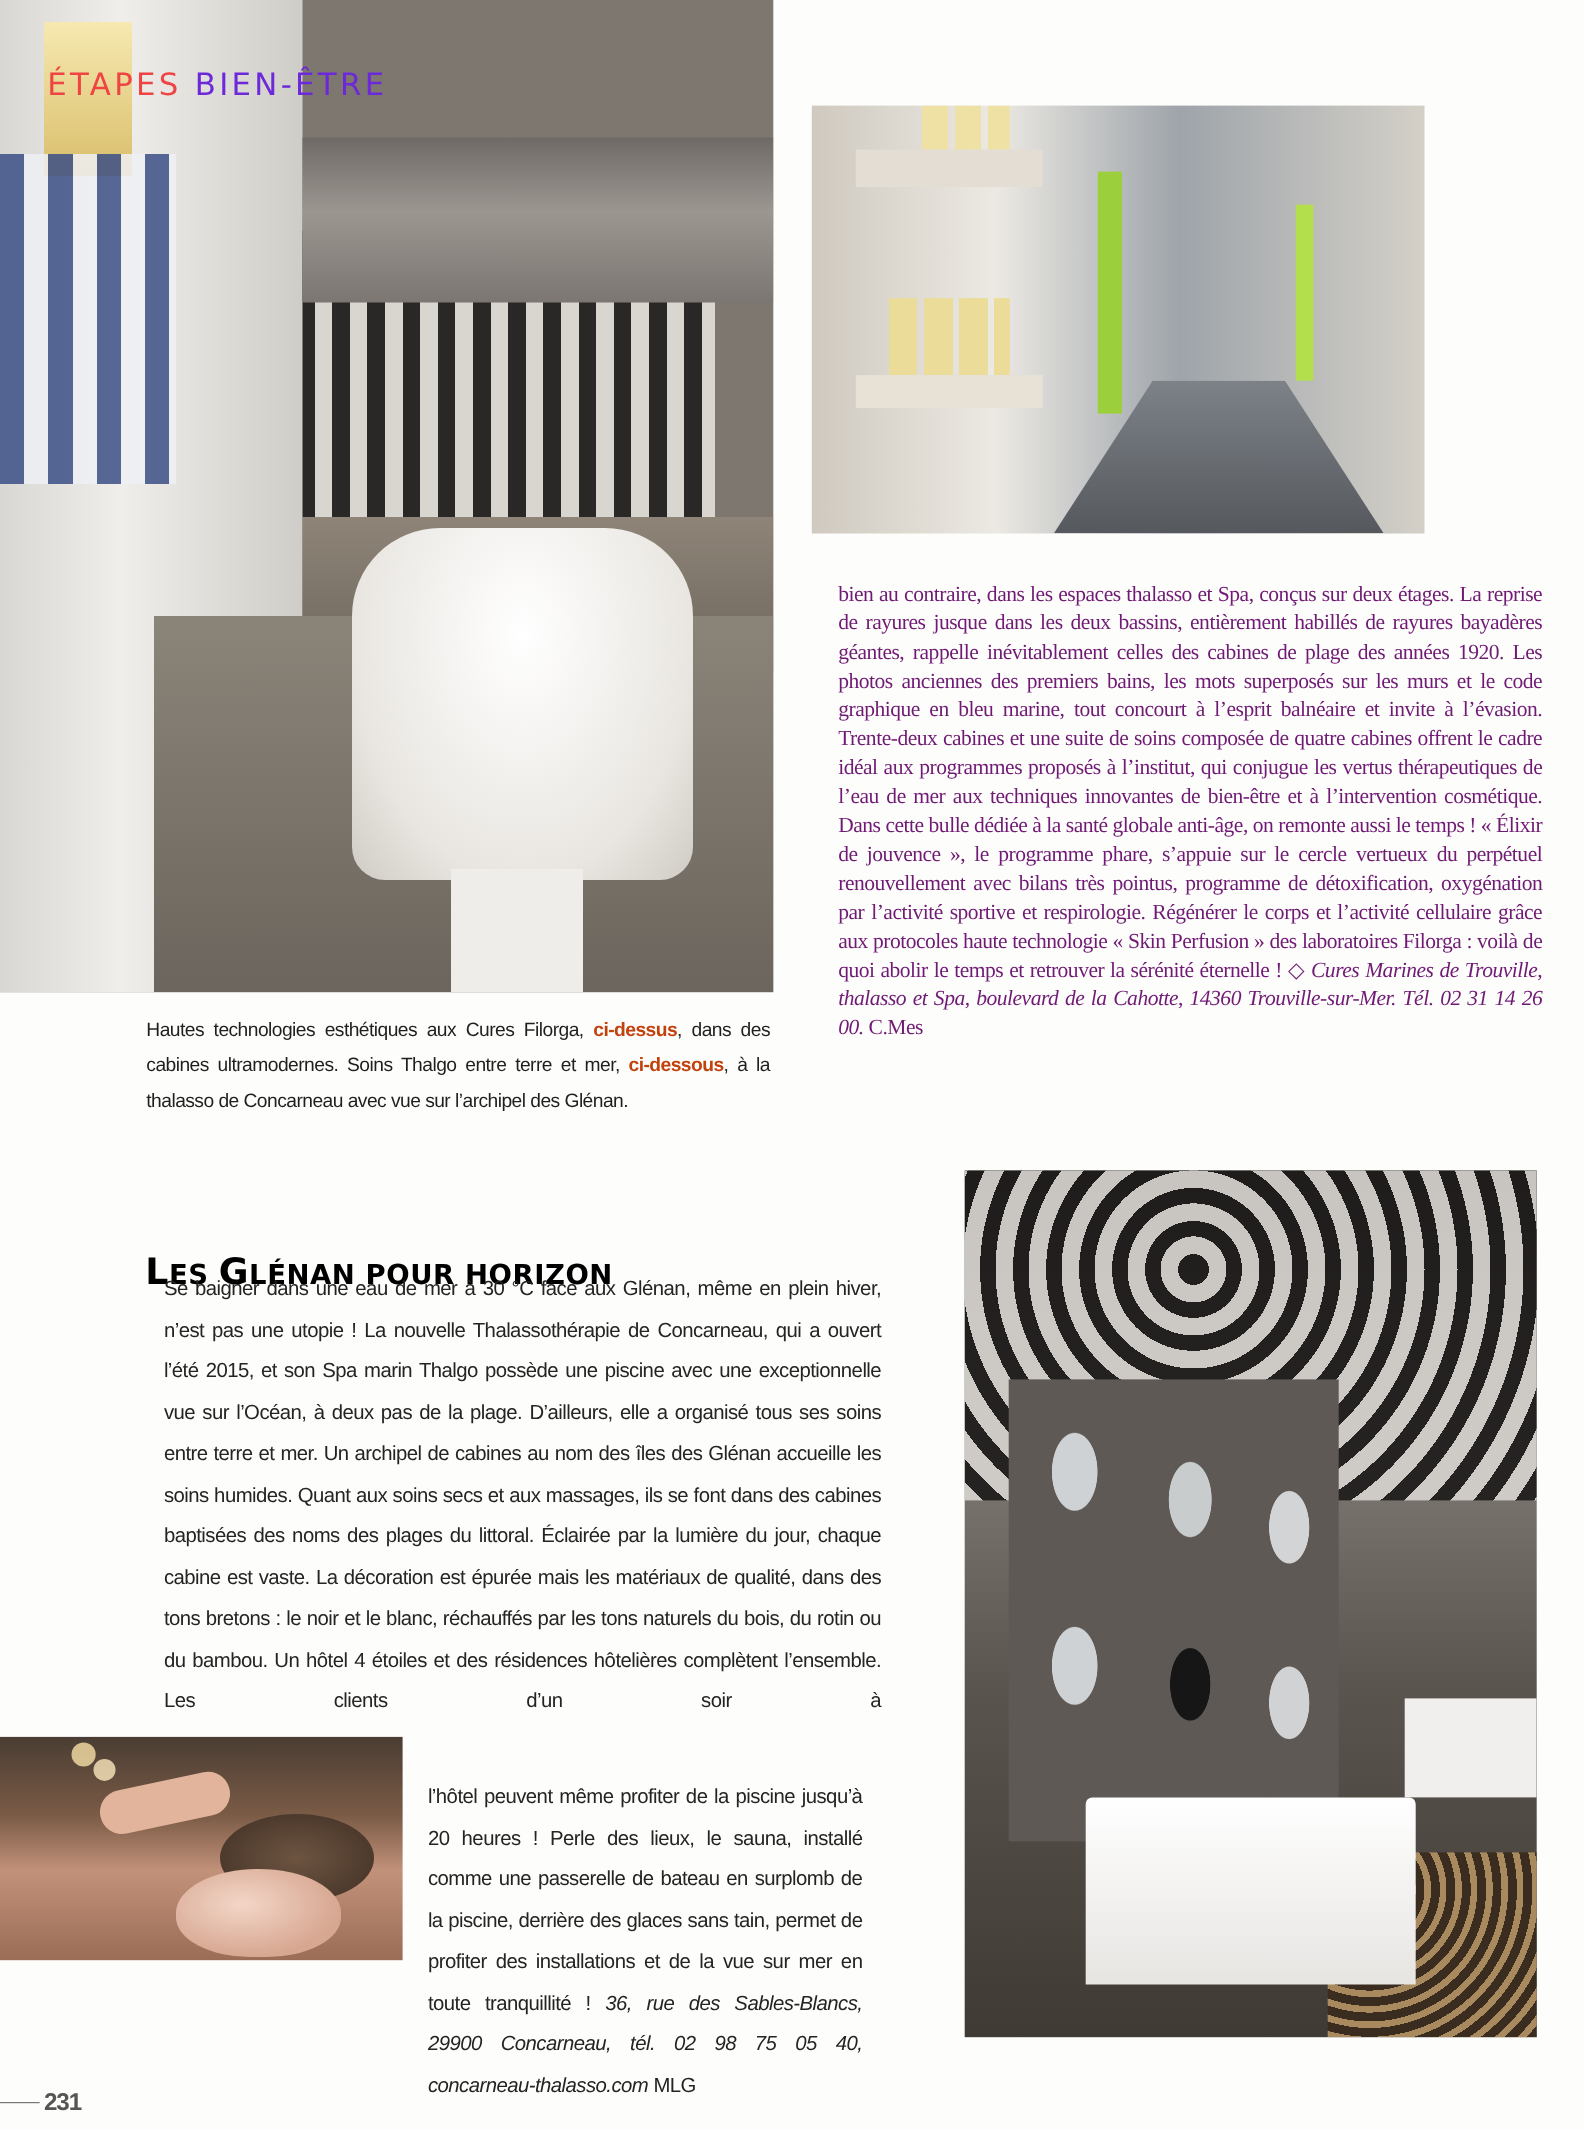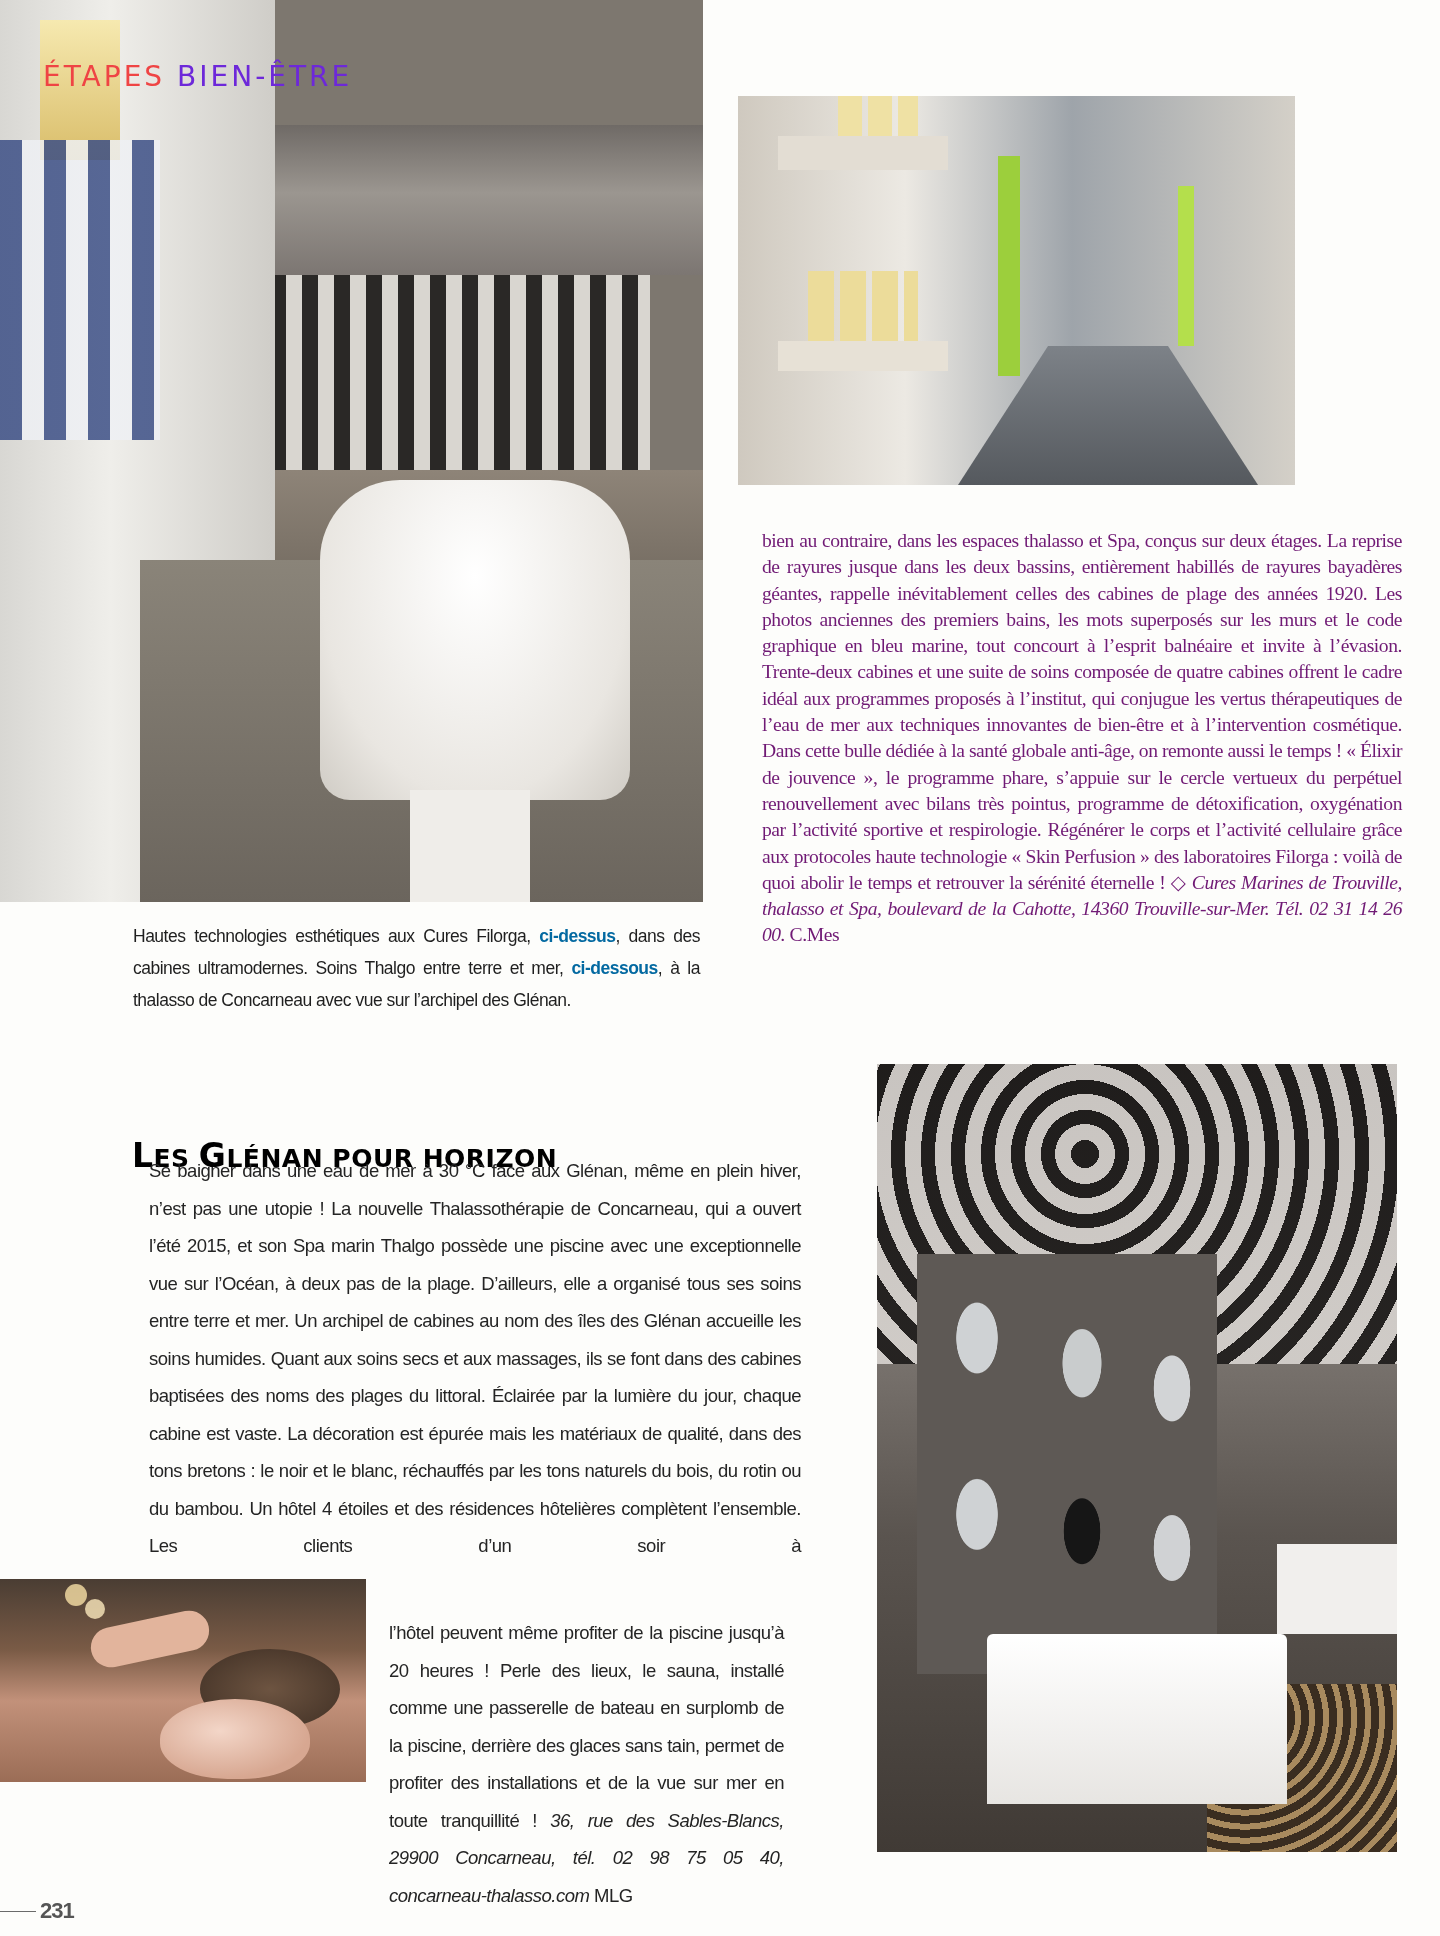--- a/index.html
+++ b/index.html
@@ -77,21 +77,21 @@
     background:#e2b49c; transform:rotate(-12deg); }
 
   
   #kicker { left:43px; top:60px; font-family:"DejaVu Sans", sans-serif; font-size:28px; letter-spacing:3px; font-weight:400; }
   #kicker .k1 { color:#ef4444; }
   #kicker .k2 { color:#6d28d9; }
 
   
   #caption { left:133px; top:920px; width:567px; font-family:"Liberation Sans", sans-serif;
     font-size:17.5px; line-height:32px; color:#1f1f1f; text-align:justify; font-stretch:condensed; letter-spacing:-0.5px; }
-  #caption b { color:#0369a1; }
+  #caption b { color:#c2410c; }
 
   
   #col-right { left:762px; top:528px; width:640px; font-family:"Liberation Serif", serif;
     font-size:19.6px; line-height:26.3px; color:#701a75; text-align:justify; letter-spacing:-0.45px; }
   #col-right p { margin:0; }
   #col-right .credit { font-style:italic; }
 
   
   #headline { left:132px; top:1136px; font-family:"DejaVu Sans", sans-serif; font-weight:700;
     color:#000000; font-size:25px; letter-spacing:0.5px; }

